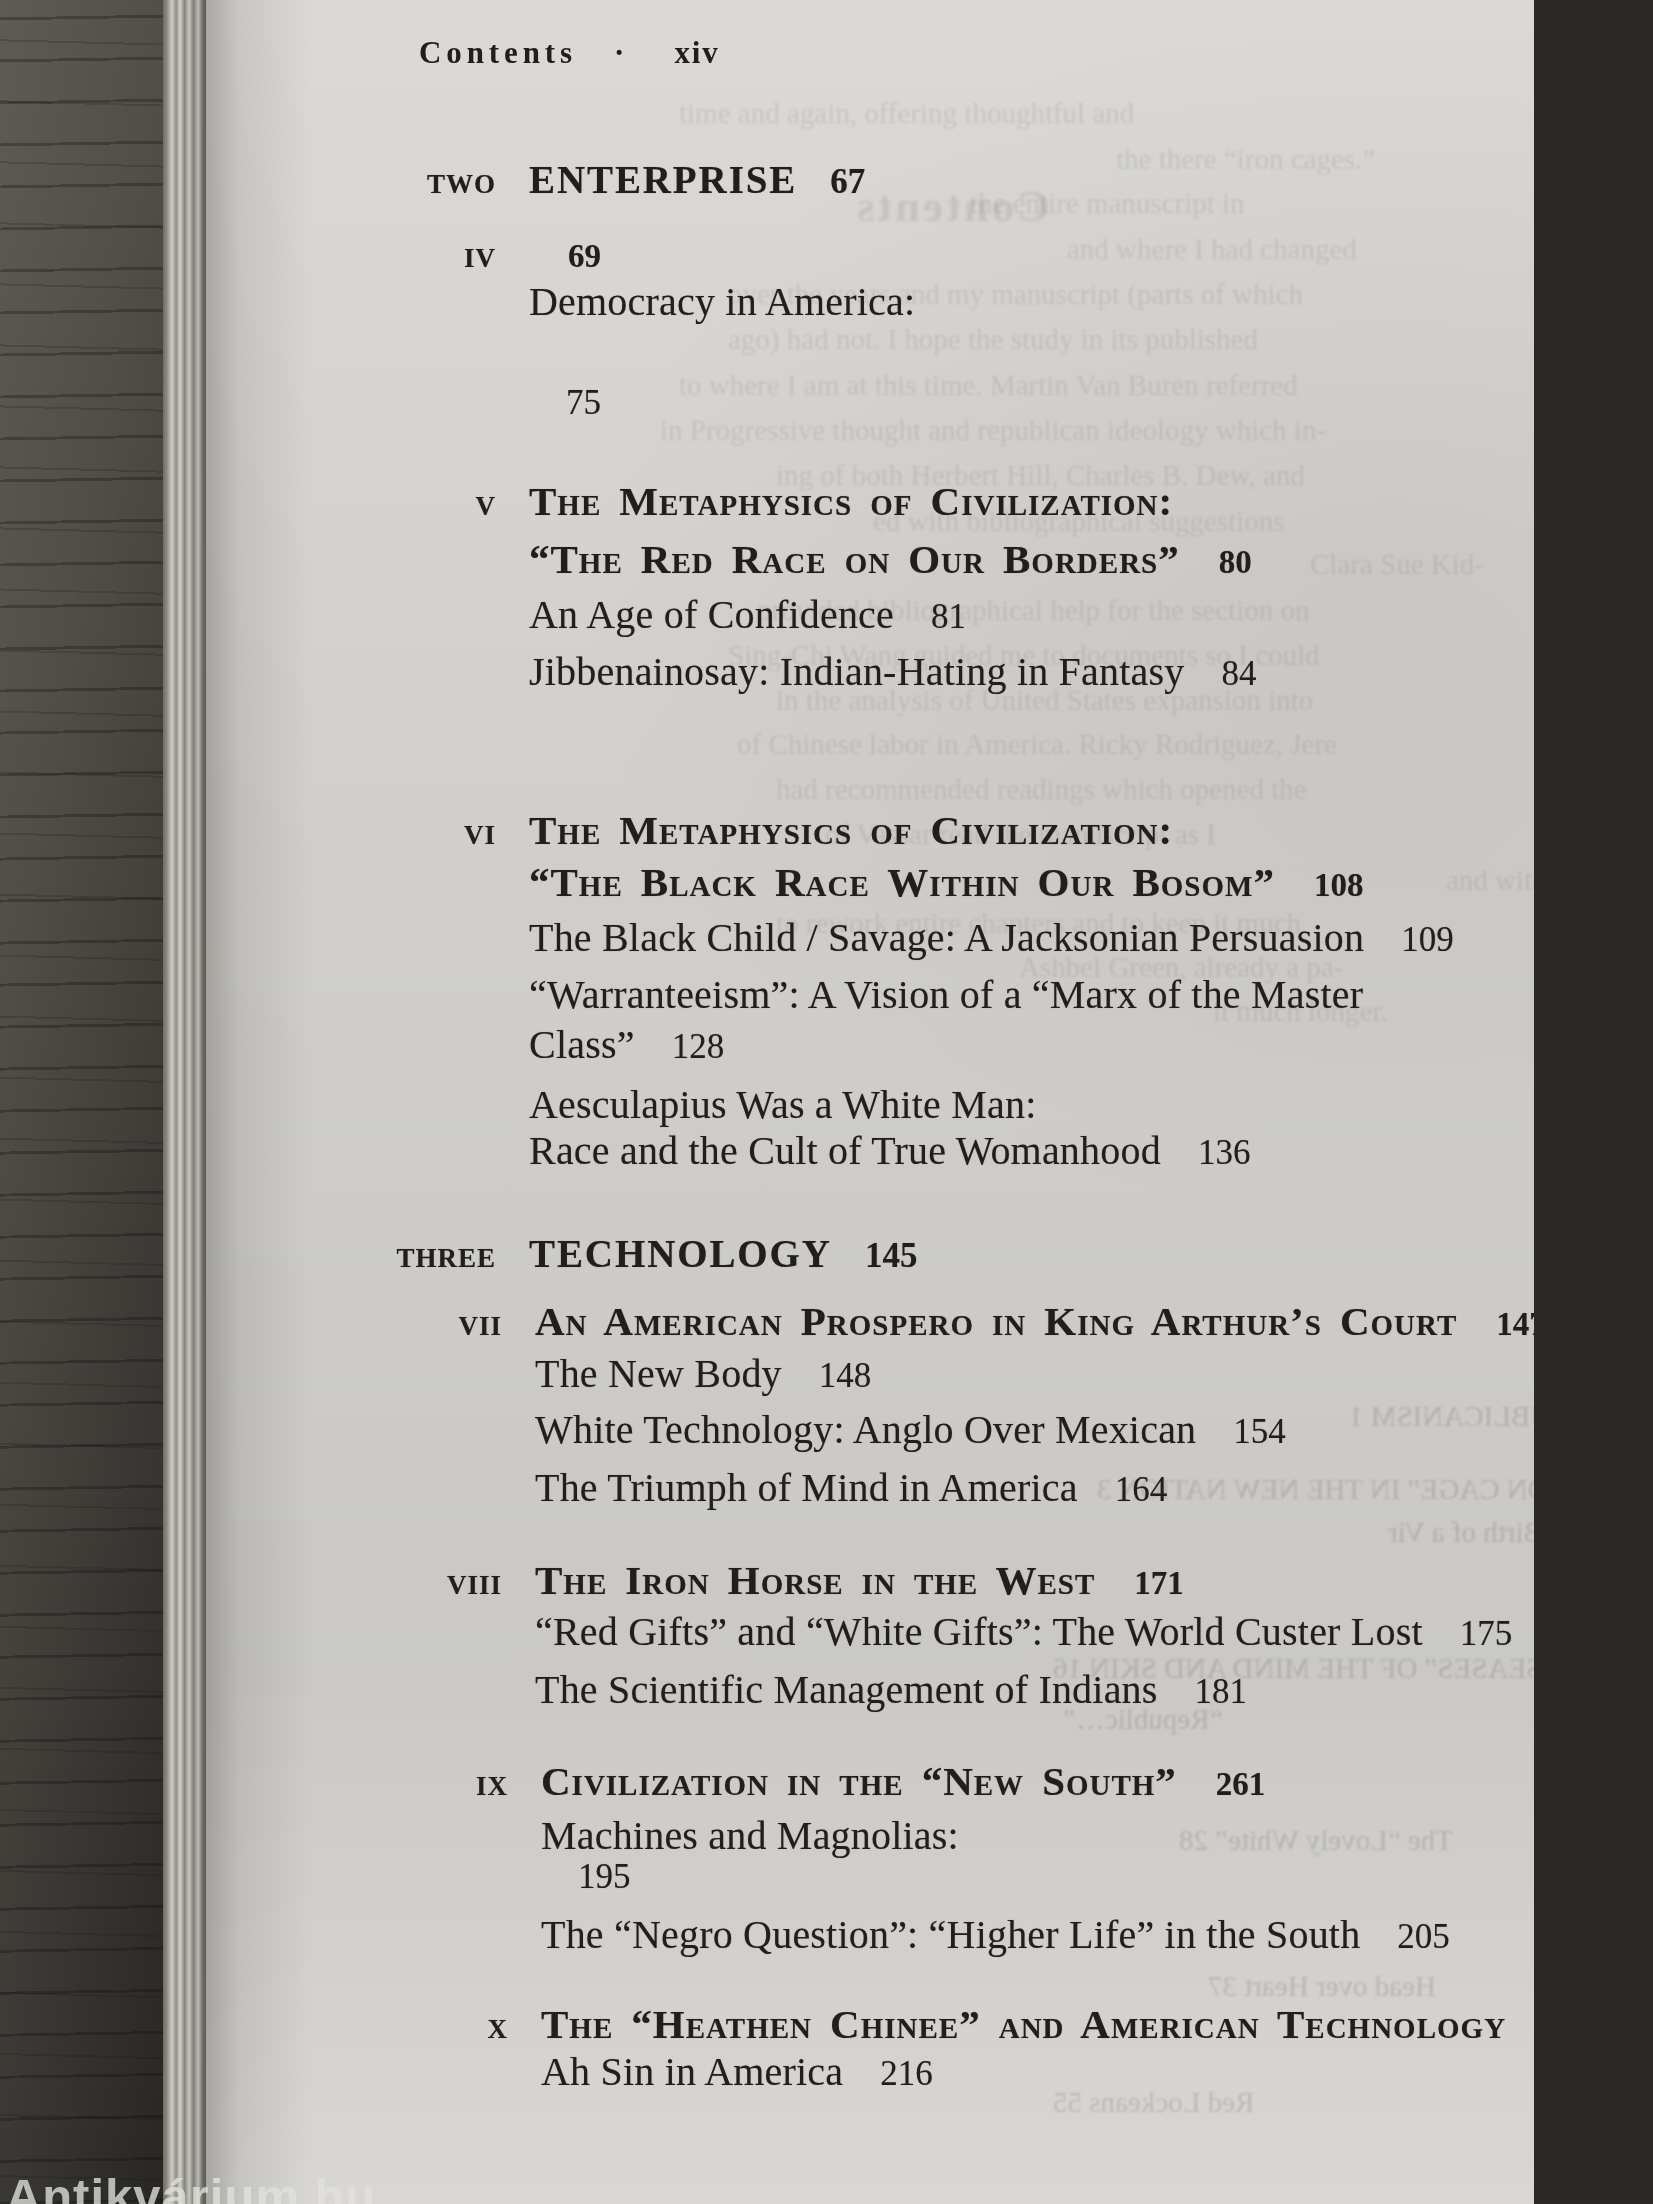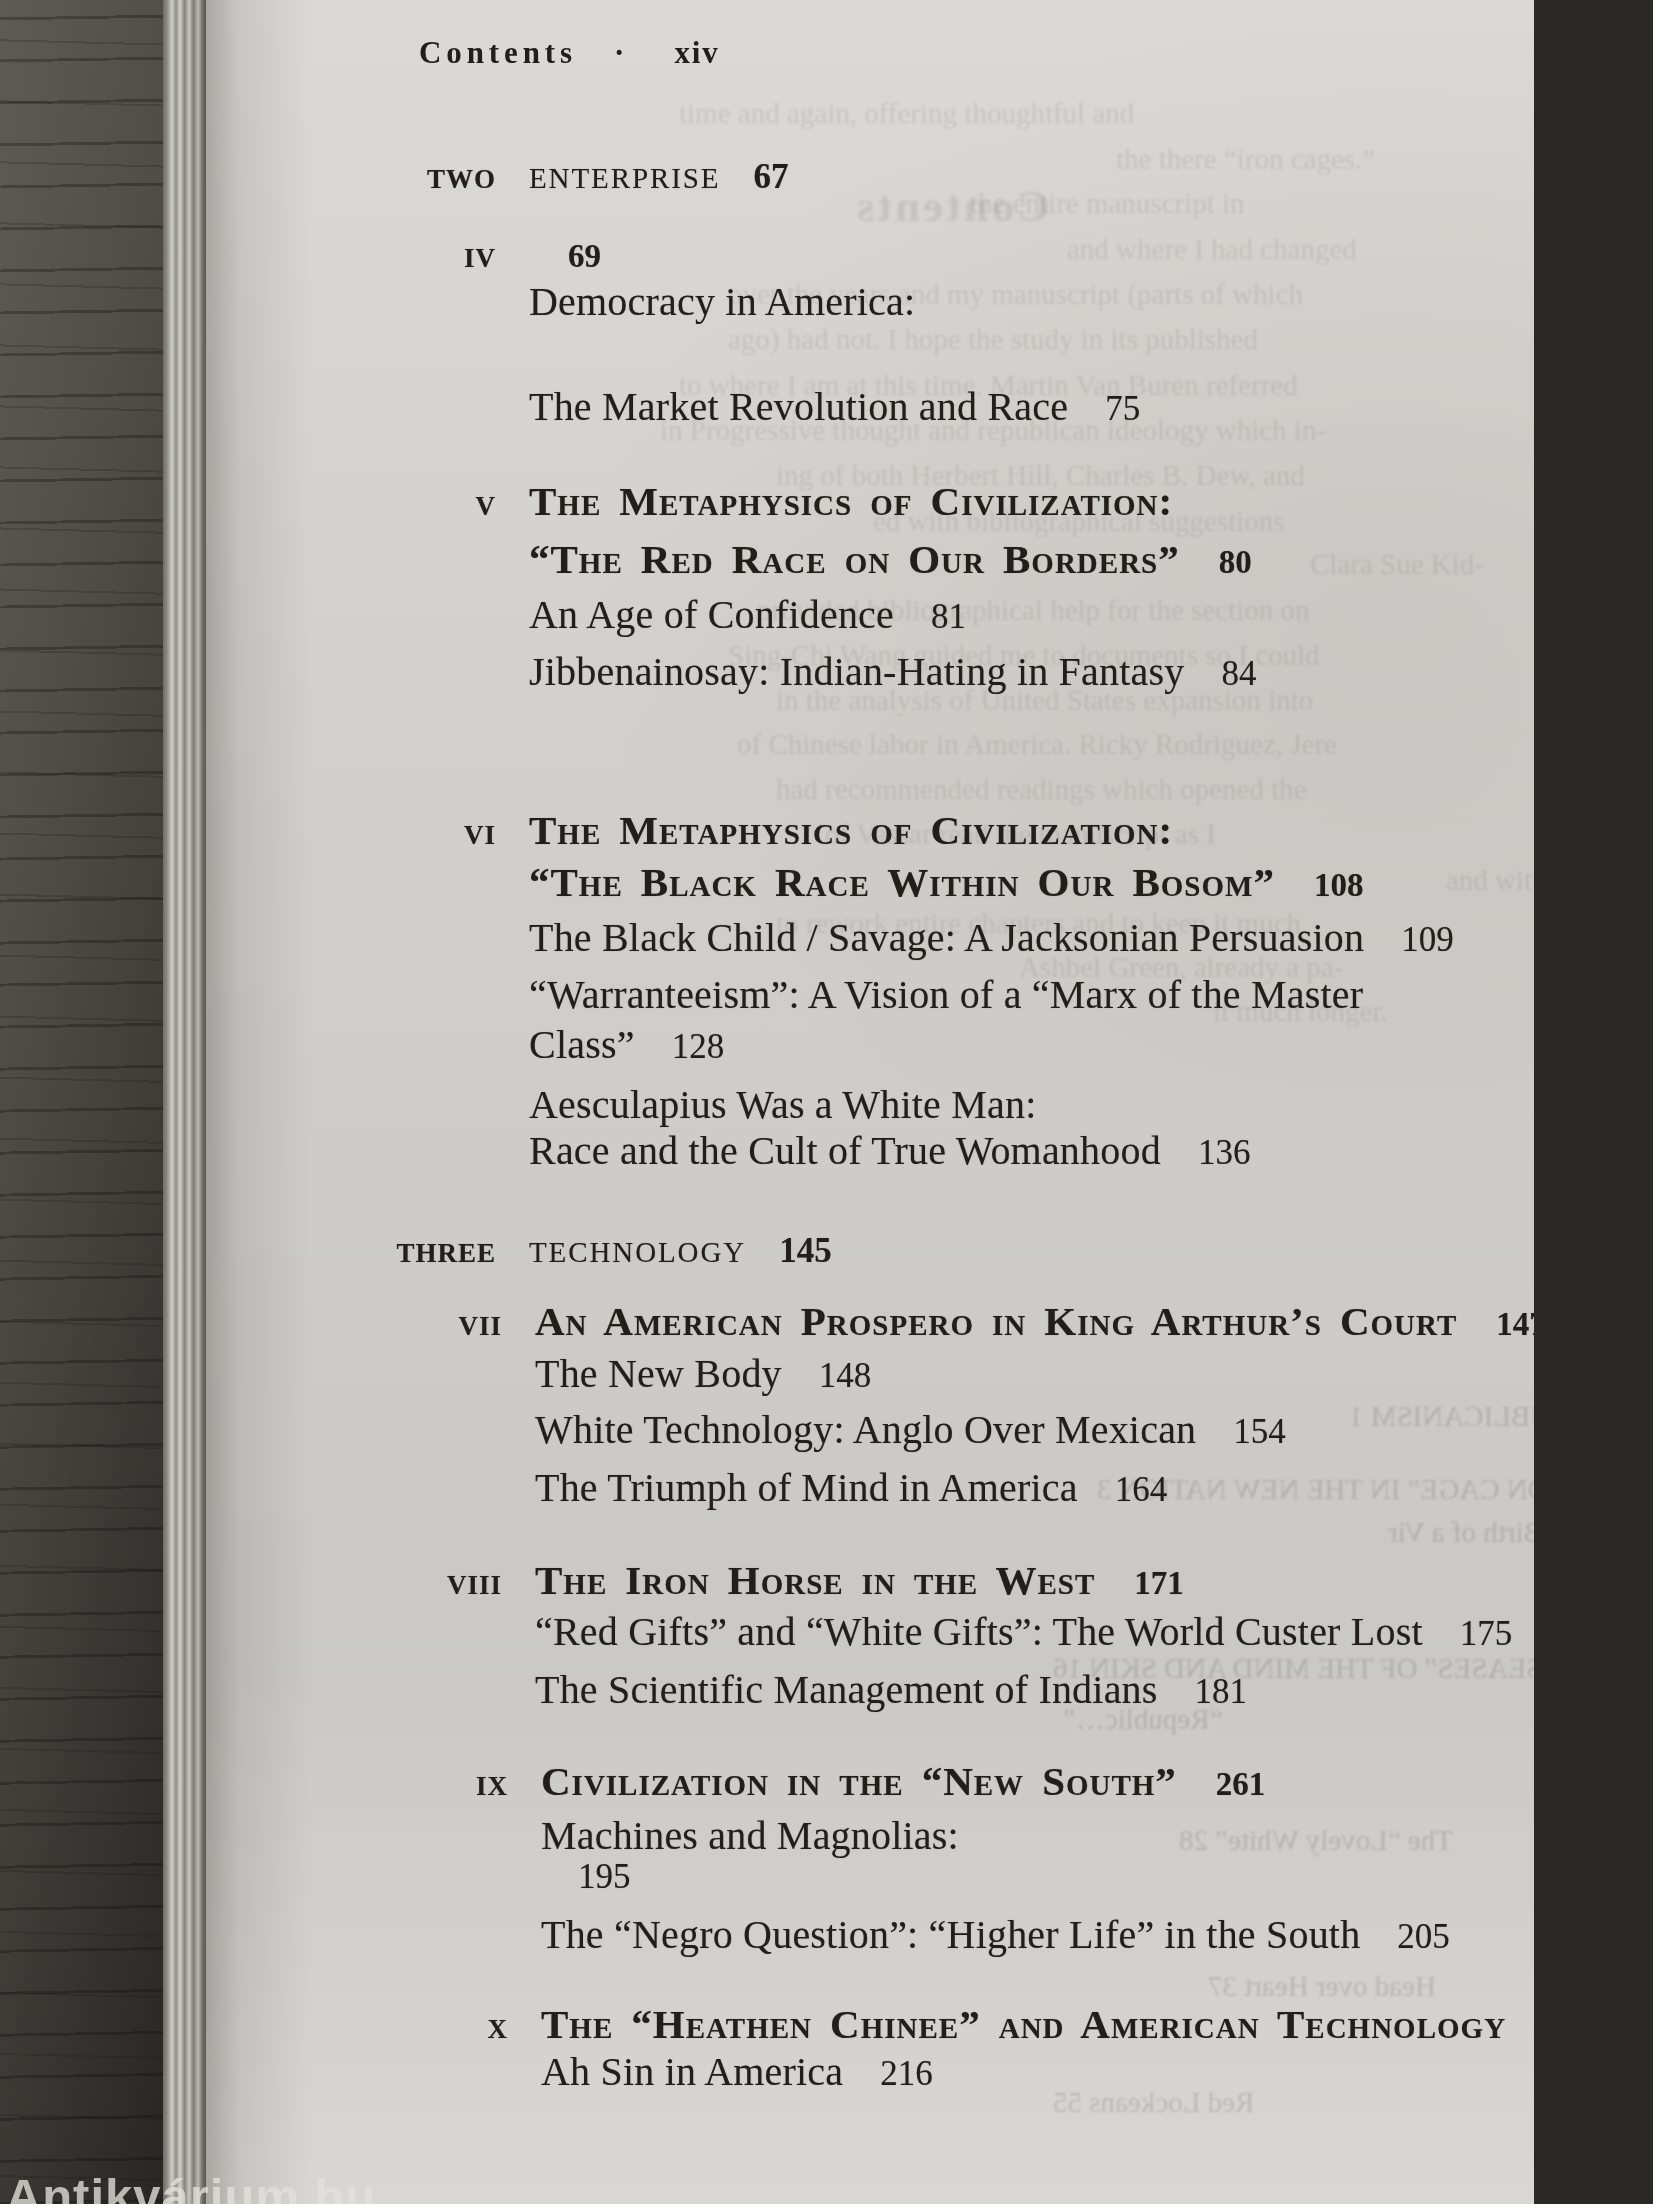--- a/index.html
+++ b/index.html
@@ -27,21 +27,21 @@
 
   .hdr{position:absolute;white-space:nowrap;font-weight:700;font-size:31px;letter-spacing:4.9px;}
   .hdot{margin:0 50px 0 37px;letter-spacing:0;}
   .hx{letter-spacing:1.9px;}
 
   .row{position:absolute;left:330px;width:1324px;display:flex;align-items:baseline;white-space:nowrap;}
   .cn{flex:0 0 199px;text-align:right;padding-right:33px;box-sizing:border-box;
       font-weight:700;font-size:27px;letter-spacing:1px;}
   .t,.cn,.pg{text-shadow:0 0 1px rgba(40,36,30,.38);}
 
-  .part .t{font-size:29px;font-weight:400;letter-spacing:1.9px;}
+  .part .t{font-size:39px;font-weight:700;letter-spacing:1.9px;}
   .part .pg{font-size:35px;font-weight:700;margin-left:33px;}
 
   .chapter .t{font-size:41px;font-variant:small-caps;font-weight:700;letter-spacing:1px;word-spacing:6.8px;}
   .chapter .pg{font-size:33px;font-weight:600;margin-left:39px;}
 
   .entry .t{font-size:40px;letter-spacing:0.2px;}
   .entry .pg{font-size:35px;margin-left:37px;}
 
   
   .ghost{position:absolute;font-size:29px;color:#4e4c47;white-space:nowrap;pointer-events:none;}
@@ -105,21 +105,20 @@
     <span class="cn">IV</span>
       <span class="pg">69</span>
   </div>
   <div class="row entry" style="top:278px">
     <span class="cn"></span>
       <span class="t">Democracy in America:</span>
       <span class="pg"></span>
   </div>
   <div class="row entry" style="top:383px">
     <span class="cn"></span>
-      <span class="t">The Market Revolution and Race</span>
       <span class="pg">75</span>
   </div>
   <div class="row chapter" style="top:477px">
     <span class="cn">V</span>
       <span class="t">The Metaphysics of Civilization:</span>
       <span class="pg"></span>
   </div>
   <div class="row chapter" style="top:535px">
     <span class="cn"></span>
       <span class="t">“The Red Race on Our Borders”</span>

